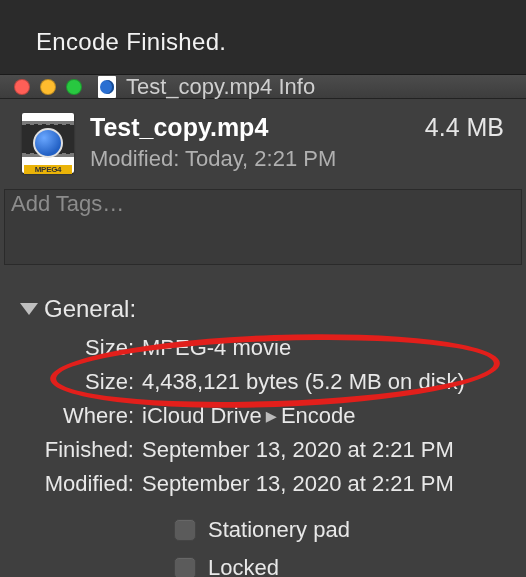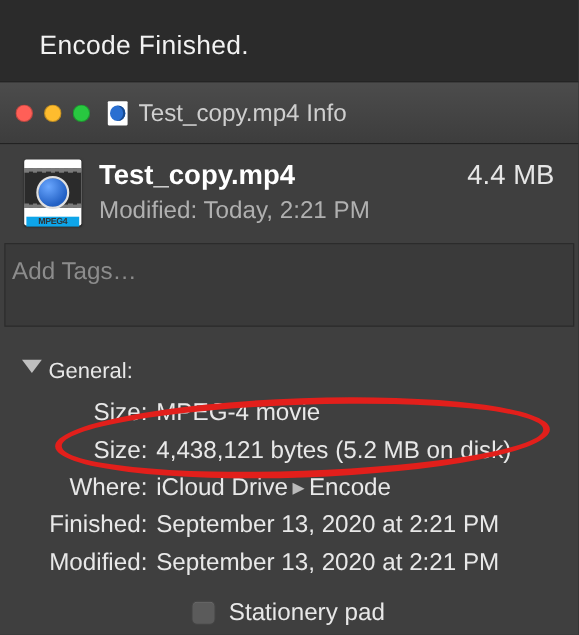--- a/index.html
+++ b/index.html
@@ -16,21 +16,21 @@
     color: #f2f2f2;
     letter-spacing: 0.3px;
   }
   .info-window {
     background: #3f3f3f;
     border-top: 1px solid #1a1a1a;
   }
   .titlebar {
     display: flex;
     align-items: center;
-    height: 56px;
+    height: 24px;
     background: linear-gradient(#4c4c4c, #3d3d3d);
     border-bottom: 1px solid #222;
     padding: 0 14px;
     gap: 10px;
   }
   .traffic-lights { display: flex; gap: 10px; align-items: center; }
   .tl { width: 16px; height: 16px; border-radius: 50%; border: 1px solid rgba(0,0,0,0.25); }
   .tl.red { background: #ff5f57; }
   .tl.yellow { background: #febc2e; }
   .tl.green { background: #28c840; }
@@ -76,40 +76,40 @@
   }
   .file-icon .film::before { top: -3px; }
   .file-icon .film::after { bottom: -3px; }
   .file-icon .q {
     position: absolute; top: 15px; left: 11px; width: 30px; height: 30px; border-radius: 50%;
     background: radial-gradient(circle at 35% 30%, #6aa7ff, #2260c4 70%);
     border: 2px solid #e0e0e0;
   }
   .file-icon .label {
     position: absolute; bottom: -1px; left: 2px; right: 2px; text-align: center;
-    font-size: 8px; color: #333; background: #0ea5e9; letter-spacing: -0.3px; font-weight: 600;
+    font-size: 8px; color: #333; background: #eab308; letter-spacing: -0.3px; font-weight: 600;
   }
   .header-text { flex: 1; min-width: 0; }
   .filename-row { display: flex; justify-content: space-between; align-items: flex-end; }
   .filename { font-size: 25px; font-weight: 700; color: #fff; }
   .filesize { font-size: 25px; font-weight: 400; color: #e6e6e6; }
   .modified-row { font-size: 22px; color: #b0b0b0; margin-top: 4px; }
   .tags-box {
     margin: 6px 4px 6px 4px;
     border: 1px solid #2a2a2a;
     background: #3a3a3a;
     height: 76px;
-    padding: 12px 6px;
+    padding: 1px 6px;
     font-size: 22px;
     color: #8c8c8c;
   }
   .section-header {
-    display: flex; gap: 6px;
+    display: flex; align-items: center; gap: 6px;
     padding: 24px 0 8px 20px;
-    font-size: 20px; color: #e8e8e8; font-weight: 400;
+    font-size: 24px; color: #e8e8e8; font-weight: 400;
   }
   .triangle-down {
     width: 0; height: 0;
     border-left: 9px solid transparent;
     border-right: 9px solid transparent;
     border-top: 12px solid #bfbfbf;
   }
   .kv-block { padding: 0 22px 0 34px; font-size: 22px; position: relative; }
   .kv-row { display: flex; gap: 8px; line-height: 1.55; }
   .kv-label { width: 100px; text-align: right; color: #e8e8e8; flex: 0 0 100px; }

